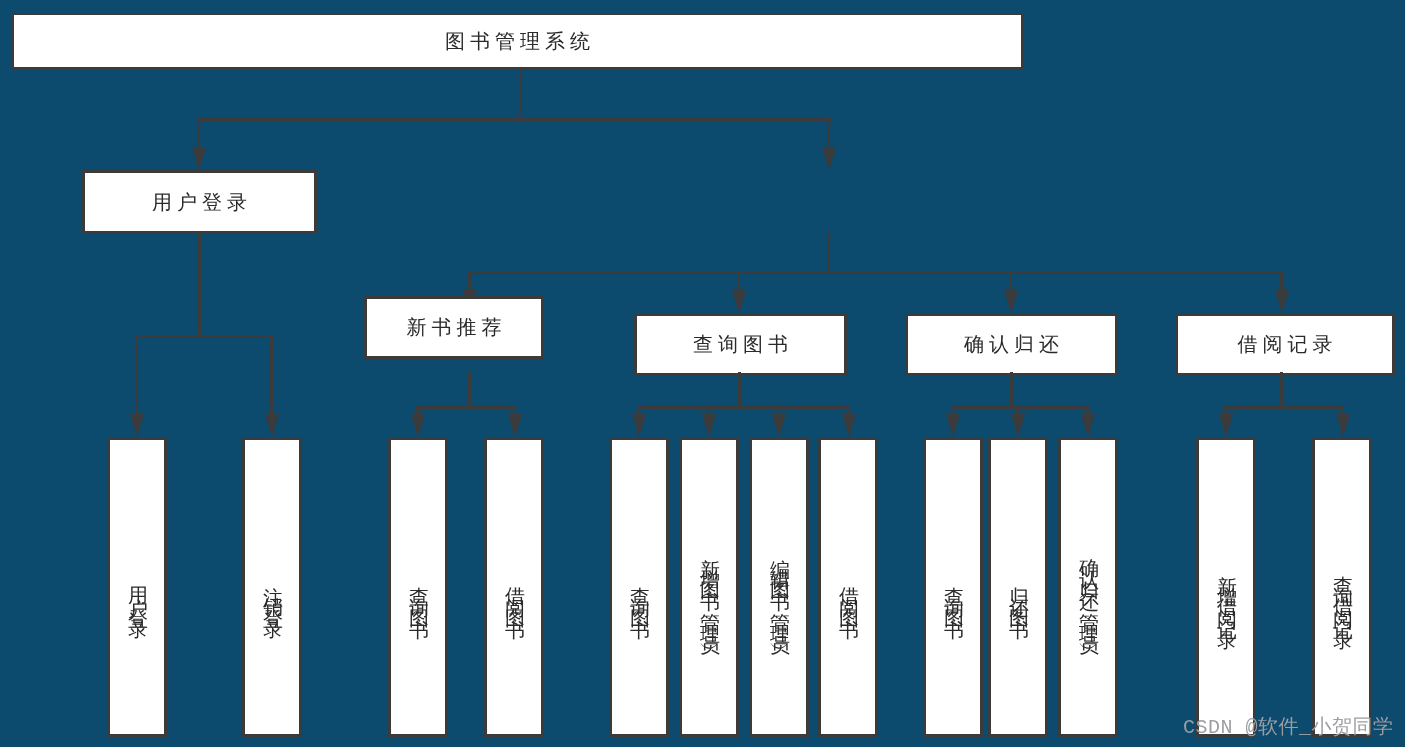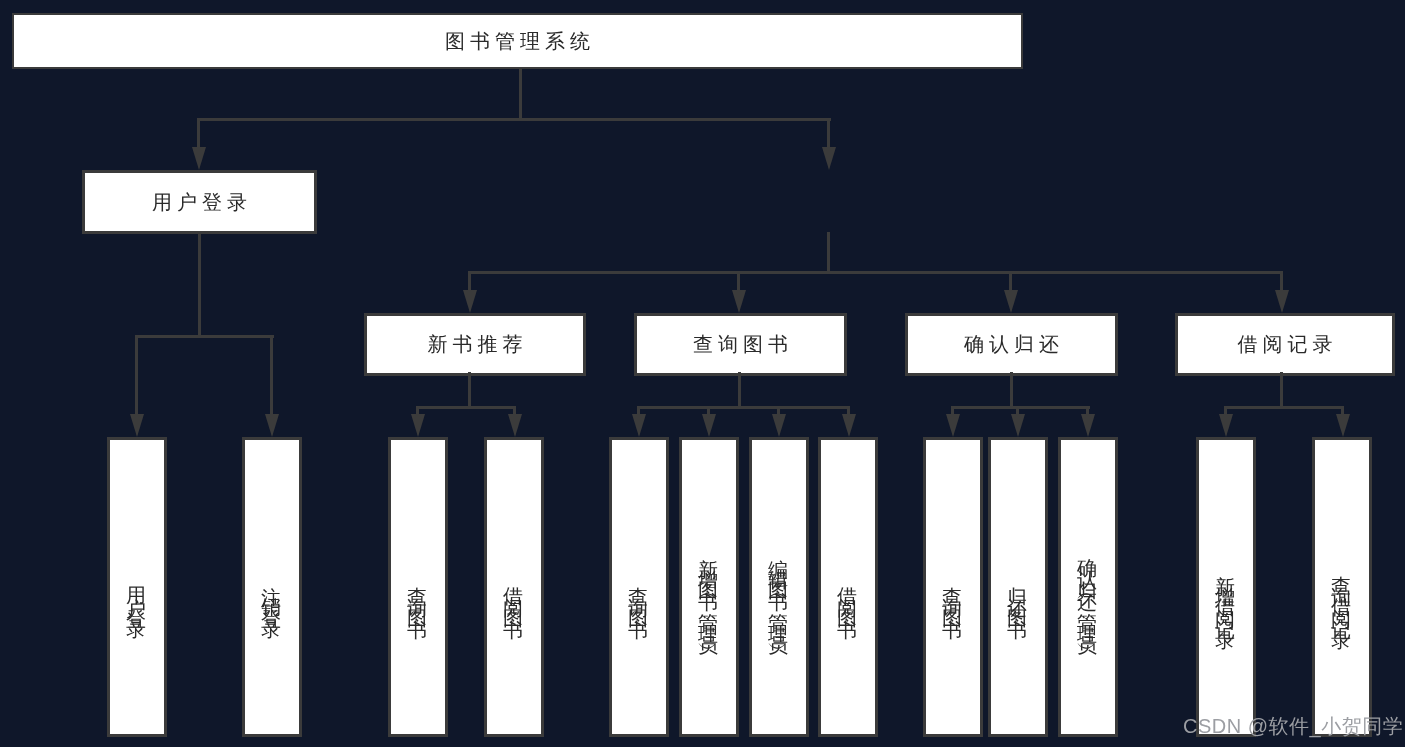--- a/index.html
+++ b/index.html
@@ -4,23 +4,23 @@
 <style>
   html, body {
     margin: 0;
     padding: 0;
     background: #ffffff;
   }
   .canvas {
     position: relative;
     width: 1405px;
     height: 747px;
-    background: #0f172a;
+    background: #0c4a6e;
     overflow: hidden;
-    font-family: Liberation Sans, sans-serif;
+    font-family: Liberation Mono, monospace;
     color: #2e2e2e;
   }
   
   .box {
     position: absolute;
     box-sizing: border-box;
     background: #ffffff;
     border: 3px solid #3b3b3b;
     display: flex;
     align-items: center;
@@ -97,21 +97,21 @@
   <div class="hline" style="left:468px;top:271px;width:815px"></div>
   <div class="vline" style="left:468px;top:271px;height:24px"></div>
   <div class="arrowhead" style="left:463px;top:290px"></div>
   <div class="vline" style="left:737px;top:271px;height:24px"></div>
   <div class="arrowhead" style="left:732px;top:290px"></div>
   <div class="vline" style="left:1009px;top:271px;height:24px"></div>
   <div class="arrowhead" style="left:1004px;top:290px"></div>
   <div class="vline" style="left:1280px;top:271px;height:24px"></div>
   <div class="arrowhead" style="left:1275px;top:290px"></div>
 
-  <div class="box" style="left:364px;top:313px;width:222px;height:63px">
+  <div class="box" style="left:364px;top:296px;width:180px;height:63px">
     <span class="hlabel">新书推荐</span>
   </div>
   <div class="box" style="left:634px;top:313px;width:213px;height:63px">
     <span class="hlabel">查询图书</span>
   </div>
   <div class="box" style="left:905px;top:313px;width:213px;height:63px">
     <span class="hlabel">确认归还</span>
   </div>
   <div class="box" style="left:1175px;top:313px;width:220px;height:63px">
     <span class="hlabel">借阅记录</span>

